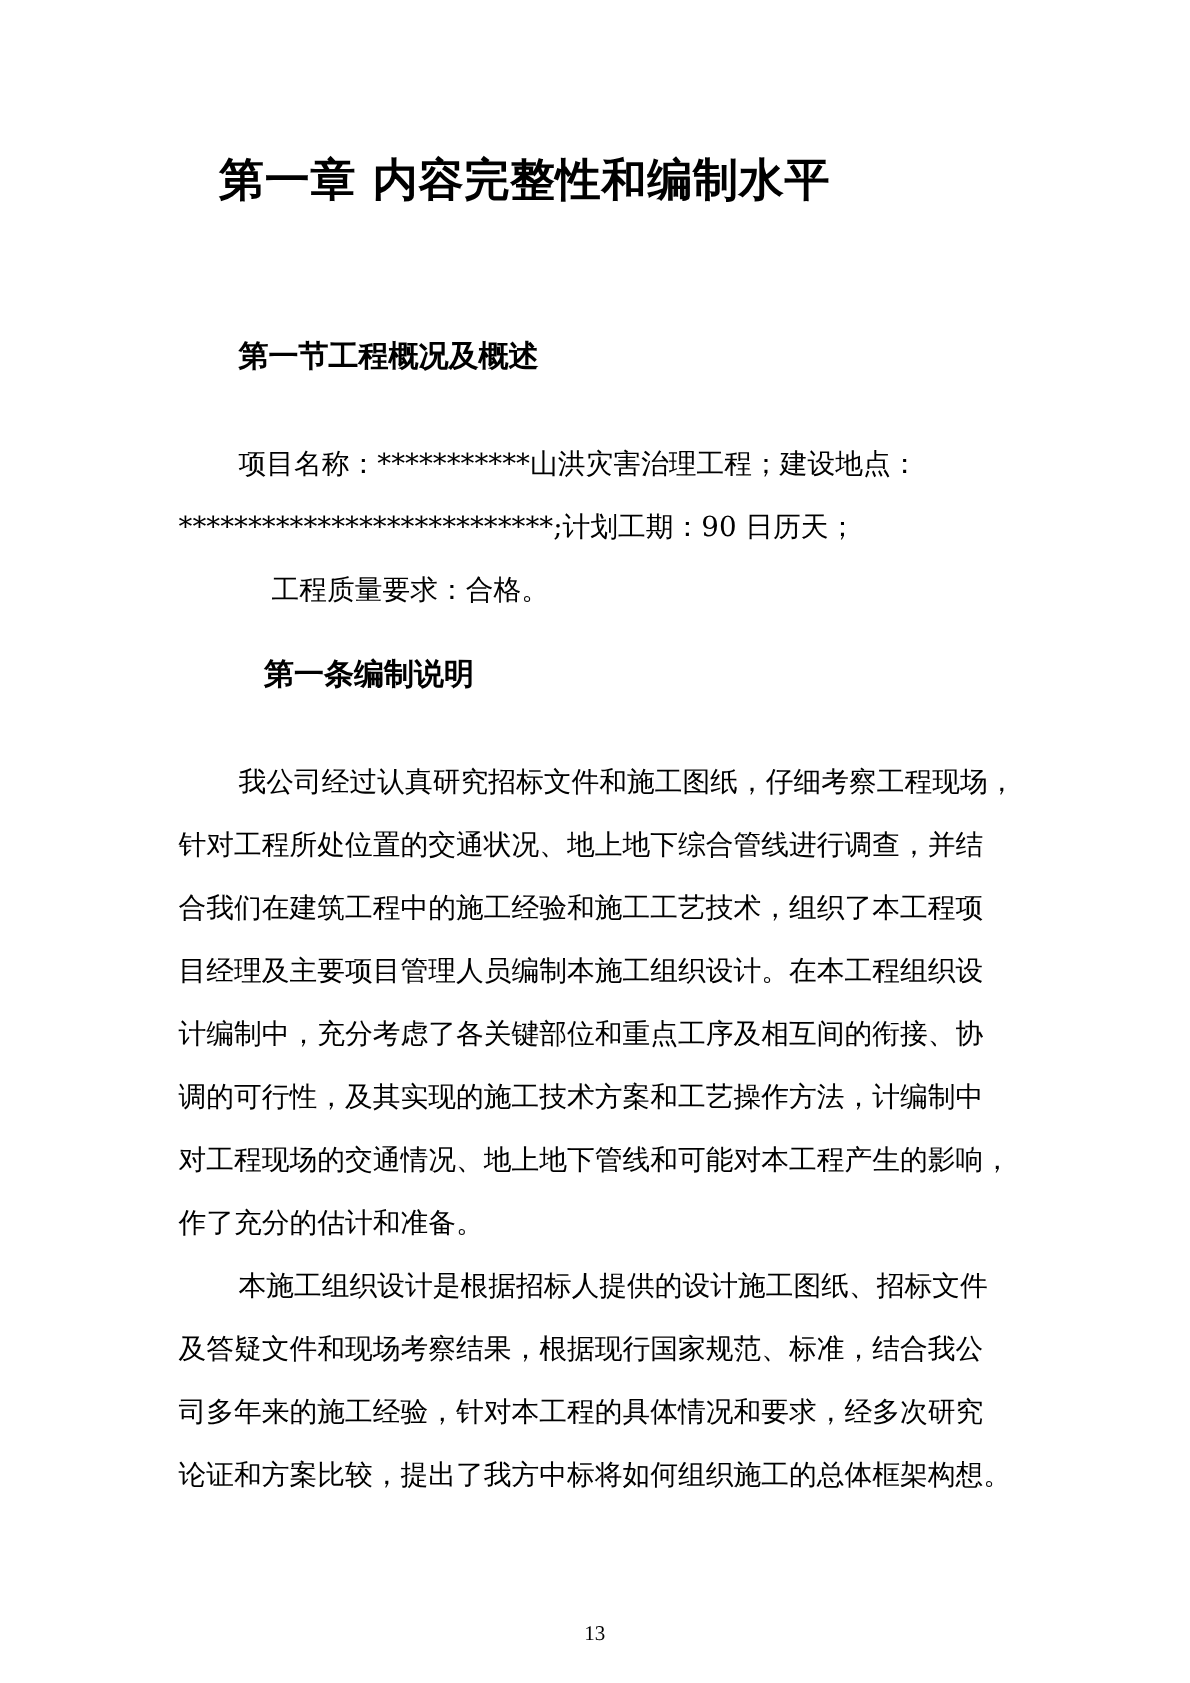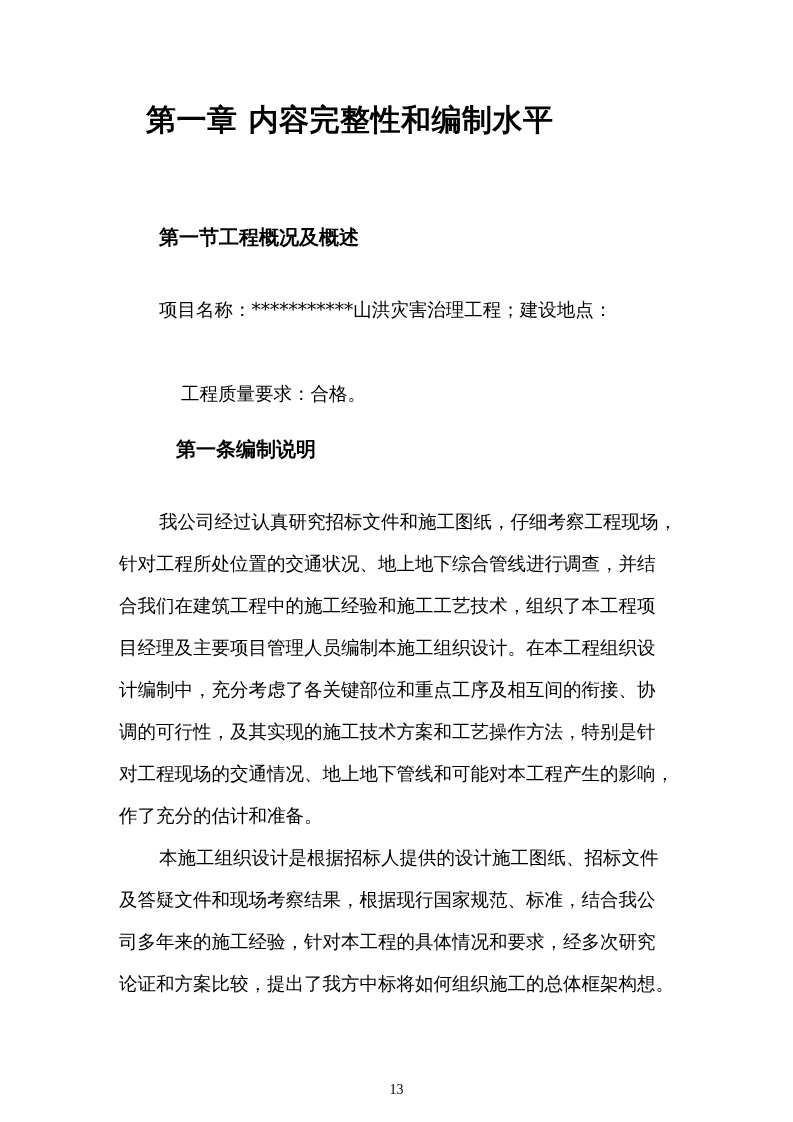--- a/index.html
+++ b/index.html
@@ -19,30 +19,31 @@
                  font-size: 14px; font-family: "Liberation Serif", serif; }
 </style>
 </head>
 <body>
 
 <div class="page">
   <div class="chapter-title">第一章  内容完整性和编制水平</div>
   <div class="section-title">第一节工程概况及概述</div>
 
   <div class="line indent" style="top:298px;">项目名称：***********山洪灾害治理工程；建设地点：</div>
+  <div class="line full" style="top:340px;">***************************;计划工期：90 日历天；</div>
   <div class="line indent" style="top:382px;margin-left:22px;">工程质量要求：合格。</div>
 
   <div class="article-title">第一条编制说明</div>
 
   <div class="line indent" style="top:510px;">我公司经过认真研究招标文件和施工图纸，仔细考察工程现场，</div>
   <div class="line full" style="top:594px;">合我们在建筑工程中的施工经验和施工工艺技术，组织了本工程项</div>
   <div class="line full" style="top:552px;">针对工程所处位置的交通状况、地上地下综合管线进行调查，并结</div>
   <div class="line full" style="top:636px;">目经理及主要项目管理人员编制本施工组织设计。在本工程组织设</div>
   <div class="line full" style="top:678px;">计编制中，充分考虑了各关键部位和重点工序及相互间的衔接、协</div>
-  <div class="line full" style="top:720px;">调的可行性，及其实现的施工技术方案和工艺操作方法，特别是针</div>
+  <div class="line full" style="top:720px;">调的可行性，及其实现的施工技术方案和工艺操作方法，计编制中</div>
   <div class="line full" style="top:762px;">对工程现场的交通情况、地上地下管线和可能对本工程产生的影响，</div>
   <div class="line full" style="top:804px;">作了充分的估计和准备。</div>
 
   <div class="line indent" style="top:846px;">本施工组织设计是根据招标人提供的设计施工图纸、招标文件</div>
   <div class="line full" style="top:930px;">司多年来的施工经验，针对本工程的具体情况和要求，经多次研究</div>
   <div class="line full" style="top:888px;">及答疑文件和现场考察结果，根据现行国家规范、标准，结合我公</div>
   <div class="line full" style="top:972px;">论证和方案比较，提出了我方中标将如何组织施工的总体框架构想。</div>
 
   <div class="page-number">13</div>
 </div>

